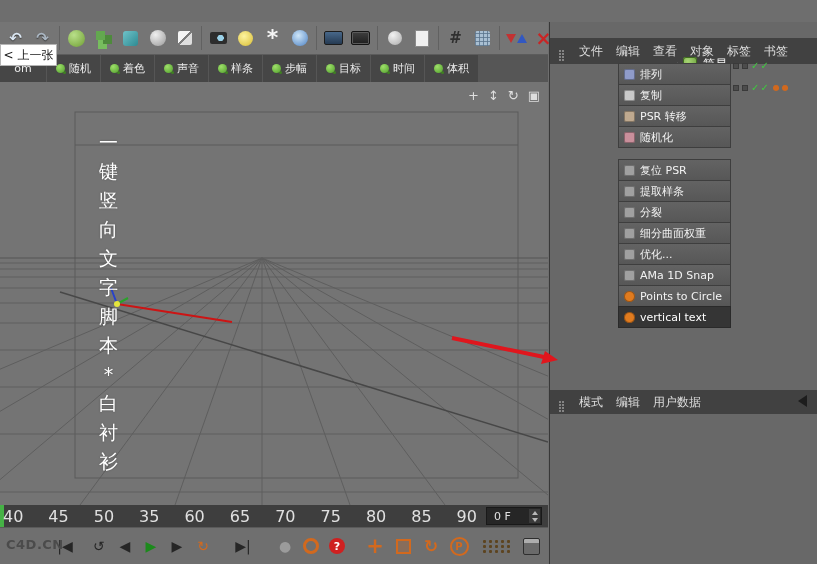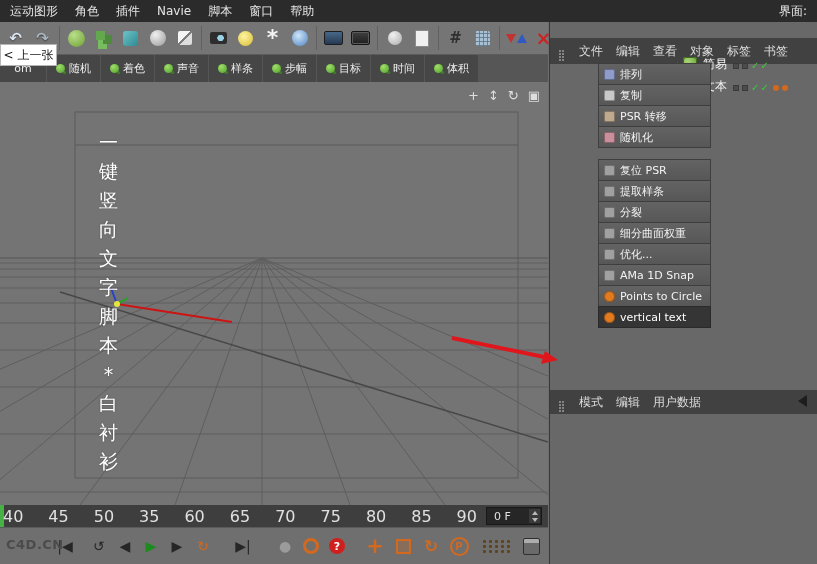--- a/index.html
+++ b/index.html
@@ -123,49 +123,38 @@
   .oi-text{width:14px;height:14px;border-radius:3px;background:#4a90c4;color:#ffffff;font-size:10px;font-weight:bold;
            display:flex;align-items:center;justify-content:center;}
   .togs{position:absolute;display:flex;align-items:center;gap:3px;}
   .togs.r1{left:183px;top:38px;}
   .togs.r2{left:183px;top:60px;}
   .sq{width:6px;height:6px;background:#4c4c4c;border:1px solid #3a3a3a;box-sizing:border-box;cursor:pointer;}
   .checks{color:#3fca3f;font-size:10px;letter-spacing:1px;cursor:pointer;}
   .odots{color:#d2691e;font-size:8px;letter-spacing:2px;cursor:pointer;}
 
   
-  .palette{position:absolute;left:0;top:42px;width:113px;z-index:4;padding-left:48px;}
+  .palette{position:absolute;left:20px;top:42px;width:113px;z-index:4;padding-left:48px;}
   .cmd{height:22px;background:linear-gradient(#636363,#575757);border:1px solid #3e3e3e;margin-top:-1px;
        display:flex;align-items:center;gap:5px;padding:0 5px;color:#f2f2f2;font-size:11px;box-sizing:border-box;cursor:pointer;white-space:nowrap;overflow:hidden;}
   .cmd.selected{background:#353535;color:#ffffff;border-color:#2a2a2a;}
   .cmd-ico{width:11px;height:11px;border-radius:2px;background:#a0a0a0;flex:0 0 auto;box-shadow:inset 0 0 0 1px rgba(0,0,0,.3);}
   .cmd-ico.c1{background:#8f9bc9;} .cmd-ico.c2{background:#9ac08f;} .cmd-ico.c3{background:#c9c9c9;}
   .cmd-ico.c4{background:#bfa98f;} .cmd-ico.c5{background:#c98f9b;}
   .cmd-ico.orange{background:#e07b1f;border-radius:50%;}
   .pgap{height:12px;}
 
   
   .arrow-overlay{position:absolute;left:0;top:0;z-index:120;pointer-events:none;}
 </style>
 </head>
 <body>
 
 <div class="stage">
 
-  <div class="menubar">
-    <span class="mitem">运动图形</span>
-    <span class="mitem">角色</span>
-    <span class="mitem">插件</span>
-    <span class="mitem">Navie</span>
-    <span class="mitem">脚本</span>
-    <span class="mitem">窗口</span>
-    <span class="mitem">帮助</span>
-    <span class="spacer"></span>
-    <span class="mitem">界面:</span>
-  </div>
 
   <div class="toolbar">
     <div class="tbi">
         <span class="g g-undo">↶</span>
       </div>
     <div class="tbi">
         <span class="g g-redo">↷</span>
       </div>
     <div class="tsep"></div>
     <div class="tbi s-model"></div>

